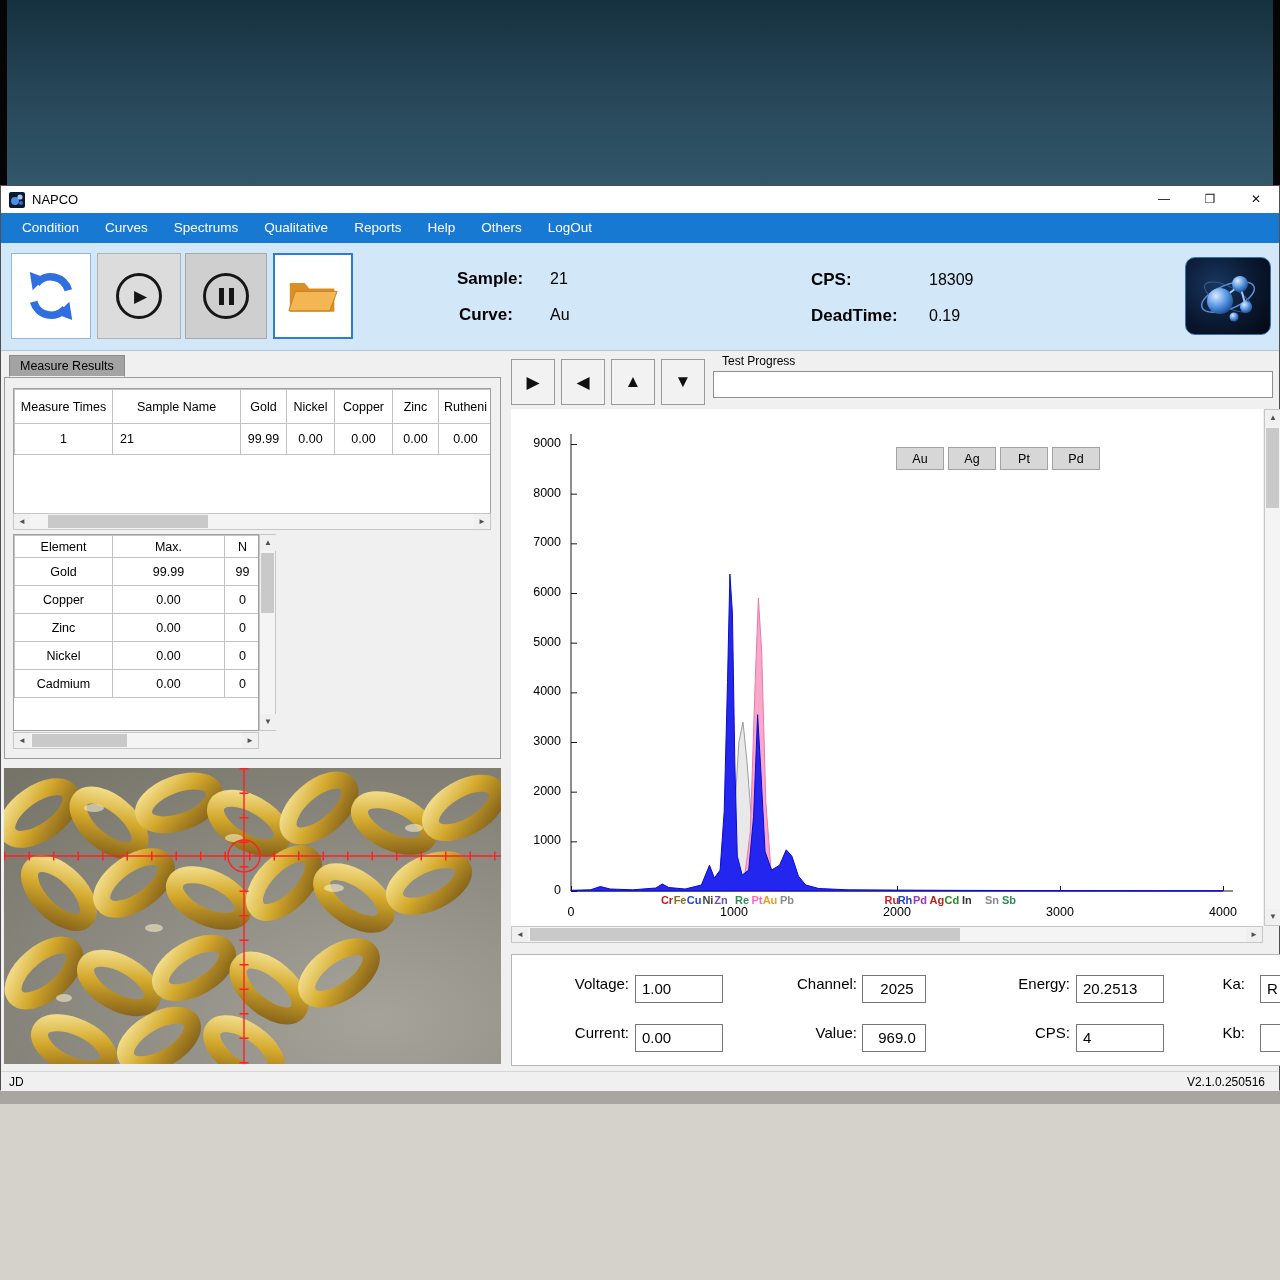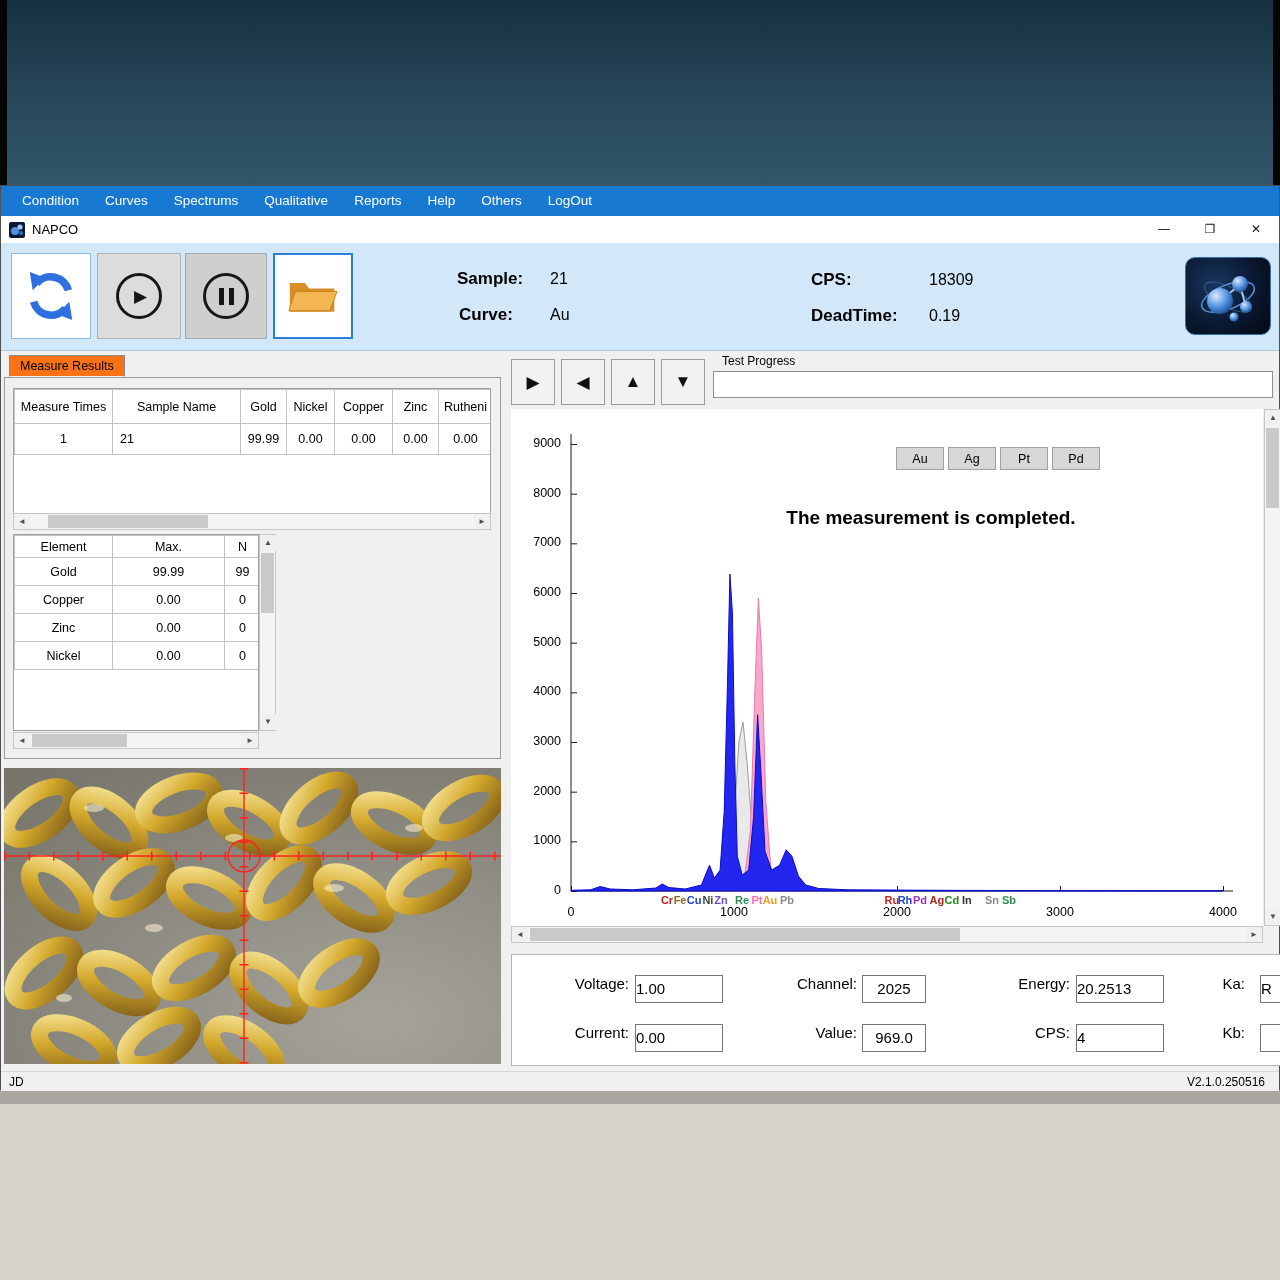--- a/index.html
+++ b/index.html
@@ -41,21 +41,21 @@
               background:radial-gradient(circle at 35% 35%, #17365f 0%, #0a1830 55%, #040810 100%);
               border:1px solid #3a6fae; display:flex; align-items:center; justify-content:center; }
 
   
   #main { position:relative; height:720px; background:#f0f0f0; }
   #left-panel { position:absolute; left:3px; top:0; width:497px; height:713px; }
   #right-panel { position:absolute; left:505px; top:0; width:775px; height:720px; }
 
   
   #tab-measure { position:absolute; left:5px; top:4px; padding:3px 10px; font-size:12.5px;
-                 background:#f97316; border:1px solid #8a8a8a; border-bottom:1px solid #f0f0f0; z-index:2; }
+                 background:#a3a3a3; border:1px solid #8a8a8a; border-bottom:1px solid #f0f0f0; z-index:2; }
   #tab-page { position:absolute; left:0; top:26px; width:497px; height:382px; border:1px solid #9a9a9a; background:#f0f0f0; }
 
   table.grid { border-collapse:collapse; table-layout:fixed; background:#fff; font-size:12.5px; }
   table.grid th, table.grid td { border:1px solid #c3c3c3; text-align:center; overflow:hidden; white-space:nowrap; }
   table.grid th { font-weight:normal; background:#fff;margin-top:45px; }
   #results-box { position:absolute; left:9px; top:37px; width:478px; height:126px; background:#fff; border:1px solid #a0a0a0; overflow:hidden; }
   #results-table th { height:34px; } #results-table td { height:31px; }
   #results-table td.ta-l { text-align:left; padding-left:7px; }
   #element-box { position:absolute; left:9px; top:183px; width:246px; height:197px; background:#fff; border:1px solid #a0a0a0; overflow:hidden; }
   #element-table th { height:22px; } #element-table td { height:28px; }
@@ -98,64 +98,64 @@
   #legend { position:absolute; left:385px; top:38px; display:flex; gap:4px; }
   .legend-btn { width:48px; height:23px; background:#d7d7d7; border:1px solid #a2a2a2; font-size:12.5px;
                 display:flex; align-items:center; justify-content:center; }
   #chart-hscroll { position:absolute; left:5px; top:575px; width:752px; }
   #chart-vscroll { position:absolute; left:758px; top:58px; height:517px; }
 
   
   #params { position:absolute; left:5px; top:603px; width:770px; height:112px; background:#fff; border:1px solid #b5b5b5; overflow:hidden; }
   .p-label { position:absolute; font-size:15px; text-align:right; }
   .p-input { position:absolute; height:28px; background:#fff; border:1px solid #767676; font-size:15px;
-             line-height:26px; overflow:hidden; white-space:nowrap; }
+             line-height:26px; padding-left:6px; overflow:hidden; white-space:nowrap; }
   .row1 { top:20px; } .row2 { top:69px; }
   .c1l { left:30px; width:87px; } .c1i { left:123px; width:88px; }
   .c2l { left:245px; width:100px; } .c2i { left:350px; width:64px;text-align:center; }
   .c3l { left:465px; width:93px; } .c3i { left:564px; width:88px; }
   .c4l { left:676px; width:57px; } .c4i { left:748px; width:60px; }
 
   
   #status-bar { position:relative; height:20px; background:#f0f0f0; border-top:1px solid #d7d7d7; font-size:12px; }
   #status-left { position:absolute; left:8px; top:3px; }
   #status-right { position:absolute; right:14px; top:3px; }
 </style>
 </head>
 <body>
 
 <div id="desktop-top"></div>
 <div id="desktop-bottom"></div>
 
 <div id="app-window">
-
-  <div id="menu-bar">
-    <span class="menu-item">Condition</span>
-    <span class="menu-item">Curves</span>
-    <span class="menu-item">Spectrums</span>
-    <span class="menu-item">Qualitative</span>
-    <span class="menu-item">Reports</span>
-    <span class="menu-item">Help</span>
-    <span class="menu-item">Others</span>
-    <span class="menu-item">LogOut</span>
-  </div>
 
   <div id="title-bar">
     <svg class="app-ic" viewBox="0 0 16 16">
       <rect width="16" height="16" rx="2" fill="#0b1830"></rect>
       <circle cx="6" cy="9" r="4" fill="#4d8fe0"></circle>
         <circle cx="11" cy="5" r="2.6" fill="#9fc6ff"></circle>
         <circle cx="12" cy="11" r="2" fill="#2e6fd0"></circle>
     </svg>
     <span id="title-text">NAPCO</span>
     <div id="win-controls">
       <span class="wbtn">—</span>
       <span class="wbtn">❐</span>
       <span class="wbtn">✕</span>
     </div>
+  </div>
+
+  <div id="menu-bar">
+    <span class="menu-item">Condition</span>
+    <span class="menu-item">Curves</span>
+    <span class="menu-item">Spectrums</span>
+    <span class="menu-item">Qualitative</span>
+    <span class="menu-item">Reports</span>
+    <span class="menu-item">Help</span>
+    <span class="menu-item">Others</span>
+    <span class="menu-item">LogOut</span>
   </div>
 
   <div id="toolbar">
     <div class="tool-btn" id="btn-refresh">
       <svg width="54" height="54" viewBox="0 0 56 56">
         <path d="M46 22 A19 19 0 0 0 13 15" stroke="#2f6fdf" stroke-width="8" fill="none"></path>
         <polygon points="6,3 22,9 9,22" fill="#2f6fdf"></polygon>
         <path d="M10 34 A19 19 0 0 0 43 41" stroke="#2f6fdf" stroke-width="8" fill="none"></path>
         <polygon points="50,53 34,47 47,34" fill="#2f6fdf"></polygon>
       </svg>
@@ -281,20 +281,25 @@
             <td>0.00</td>
             <td>0</td>
           </tr>
           <tr>
             <td>Zinc</td>
             <td>0.00</td>
             <td>0</td>
           </tr>
           <tr>
             <td>Nickel</td>
+            <td>0.00</td>
+            <td>0</td>
+          </tr>
+          <tr>
+            <td>Cadmium</td>
             <td>0.00</td>
             <td>0</td>
           </tr>
         </tbody>
           </table>
       </div>
 
       <div class="vscroll" id="element-vscroll">
         <span class="sarrow">▲</span>
         <div class="strack">
@@ -417,21 +422,20 @@
             <path d="M148.7 465L148.7 465.0L156.8 455.1L165.0 395.5L169.9 316.0L174.0 296.1L178.0 335.9L183.7 410.4L189.4 447.6L196.0 461.0L202.5 465.0L202.5 465Z" fill="#e9e9e9" stroke="#9c9c9c" stroke-width="1"></path>
             <path d="M165.0 465L165.0 465.0L174.8 457.6L181.3 405.4L186.2 256.4L189.4 172.0L192.7 226.6L196.8 375.6L201.7 440.2L206.6 459.0L213.9 464.0L220.4 465.0L220.4 465Z" fill="#f9a8c9" stroke="#e87ab0" stroke-width="1"></path>
             <path d="M2.0 465L2.0 464.3L21.6 463.8L31.3 460.5L41.1 463.0L63.9 463.8L86.8 462.0L93.3 458.0L99.8 461.5L116.1 463.0L132.4 459.0L140.5 439.2L145.4 452.1L151.1 444.1L155.2 385.5L158.5 256.4L160.9 148.1L163.4 186.9L165.8 335.9L168.3 430.2L173.2 449.1L179.7 444.1L184.6 390.5L188.6 288.7L191.9 345.8L196.0 425.3L202.5 444.1L210.6 439.2L217.2 423.8L222.9 430.2L229.4 450.1L236.7 459.0L249.8 462.5L279.1 463.8L328.0 464.1L393.2 464.4L491.0 464.6L588.8 464.8L654.0 464.8L654.0 465Z" fill="#2326ee" stroke="#0b0bcd" stroke-width="1"></path>
           </svg>
         <div id="legend">
           <span class="legend-btn">Au</span>
           <span class="legend-btn">Ag</span>
           <span class="legend-btn">Pt</span>
           <span class="legend-btn">Pd</span>
         </div>
-        <div id="chart-message">The measurement is completed.</div>
         <div id="x-band">
             <span class="xtick" style="left: 60px;">0</span>
             <span class="xtick" style="left: 223px;">1000</span>
             <span class="xtick" style="left: 386px;">2000</span>
             <span class="xtick" style="left: 549px;">3000</span>
             <span class="xtick" style="left: 712px;">4000</span>
             <span class="emarker" style="color: rgb(178, 34, 34); left: 156.007px;">Cr</span>
             <span class="emarker" style="color: rgb(138, 109, 26); left: 169.047px;">Fe</span>
             <span class="emarker" style="color: rgb(34, 68, 204); left: 183.065px;">Cu</span>
             <span class="emarker" style="color: rgb(68, 68, 68); left: 196.92px;">Ni</span>

